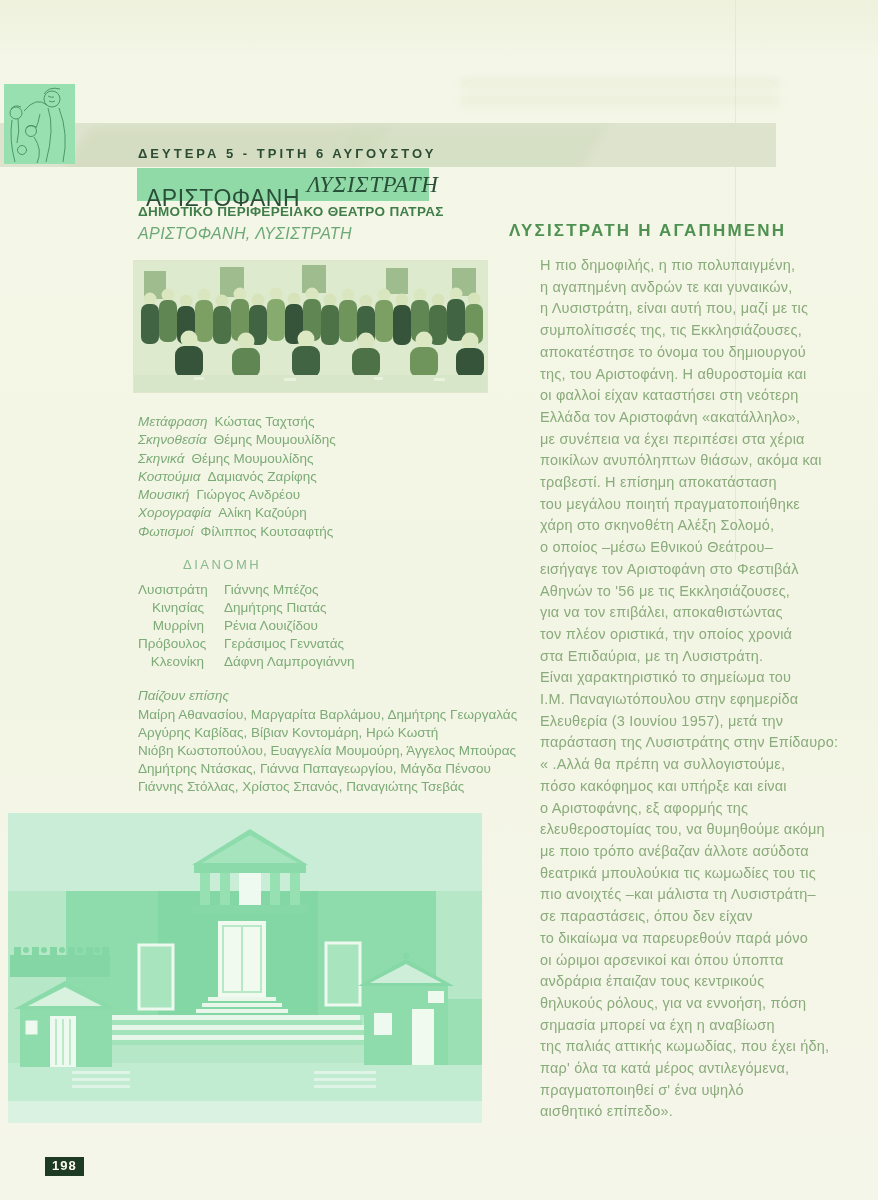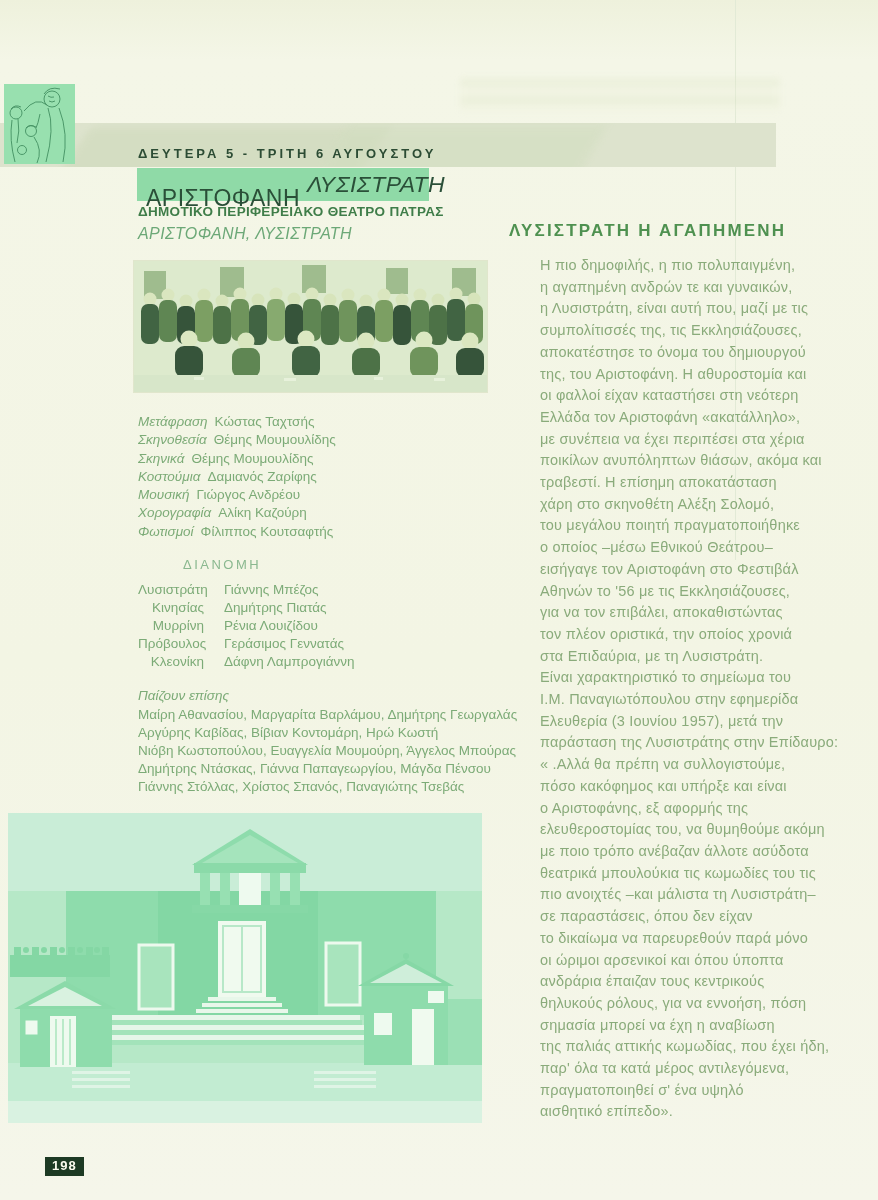--- a/index.html
+++ b/index.html
@@ -18,21 +18,21 @@
   .ghost-bleed{left:460px;top:78px;width:320px;height:34px;opacity:.3;filter:blur(3px);
     background:repeating-linear-gradient(180deg,#dbe4c4 0 9px,#eef1dc 9px 18px);}
   
   .corner-art{left:4px;top:84px;width:71px;height:80px;}
   
   .date-line{left:138px;top:146px;font-size:13px;font-weight:bold;letter-spacing:3px;
     color:#2c4c34;white-space:nowrap;}
   .title-box{left:137px;top:168px;width:292px;height:33px;background:#8fdaa7;
     display:flex;align-items:center;padding-left:9px;box-sizing:border-box;}
   .title-box .t1{font-size:23px;font-weight:400;color:#2a4f38;letter-spacing:.5px;white-space:pre;margin-top:28px;}
-  .title-box .t2{font-size:23px;font-weight:400;font-style:italic;color:#2a4f38;letter-spacing:.5px;}
+  .title-box .t2{font-size:23px;font-weight:400;font-style:italic;color:#2a4f38;letter-spacing:.5px;font-family:Liberation Serif, serif;}
   .theater-line{left:138px;top:204px;font-size:13.5px;font-weight:bold;color:#3f7d49;
     letter-spacing:.3px;white-space:nowrap;}
   .subtitle-line{left:138px;top:225px;font-size:16px;font-style:italic;color:#6ca877;
     letter-spacing:.4px;white-space:nowrap;}
   
   .troupe-photo{left:134px;top:261px;width:353px;height:131px;box-shadow:0 0 0 1px #e0e6cc;}
   
   .credits{left:138px;top:414px;font-size:13.5px;color:#7cab77;}
   .credits .row{height:18.3px;white-space:nowrap;}
   .credits .role{font-style:italic;margin-right:7px;}
@@ -223,22 +223,22 @@
       <div>η αγαπημένη ανδρών τε και γυναικών,</div>
       <div>η Λυσιστράτη, είναι αυτή που, μαζί με τις</div>
       <div>συμπολίτισσές της, τις Εκκλησιάζουσες,</div>
       <div>αποκατέστησε το όνομα του δημιουργού</div>
       <div>της, του Αριστοφάνη. Η αθυροστομία και</div>
       <div>οι φαλλοί είχαν καταστήσει στη νεότερη</div>
       <div>Ελλάδα τον Αριστοφάνη «ακατάλληλο»,</div>
       <div>με συνέπεια να έχει περιπέσει στα χέρια</div>
       <div>ποικίλων ανυπόληπτων θιάσων, ακόμα και</div>
       <div>τραβεστί. Η επίσημη αποκατάσταση</div>
+      <div>του μεγάλου ποιητή πραγματοποιήθηκε</div>
       <div>χάρη στο σκηνοθέτη Αλέξη Σολομό,</div>
-      <div>του μεγάλου ποιητή πραγματοποιήθηκε</div>
       <div>ο οποίος –μέσω Εθνικού Θεάτρου–</div>
       <div>εισήγαγε τον Αριστοφάνη στο Φεστιβάλ</div>
       <div>Αθηνών το '56 με τις Εκκλησιάζουσες,</div>
       <div>για να τον επιβάλει, αποκαθιστώντας</div>
       <div>τον πλέον οριστικά, την οποίος χρονιά</div>
       <div>στα Επιδαύρια, με τη Λυσιστράτη.</div>
       <div>Είναι χαρακτηριστικό το σημείωμα του</div>
       <div>Ι.Μ. Παναγιωτόπουλου στην εφημερίδα</div>
       <div>Ελευθερία (3 Ιουνίου 1957), μετά την</div>
       <div>παράσταση της Λυσιστράτης στην Επίδαυρο:</div>

